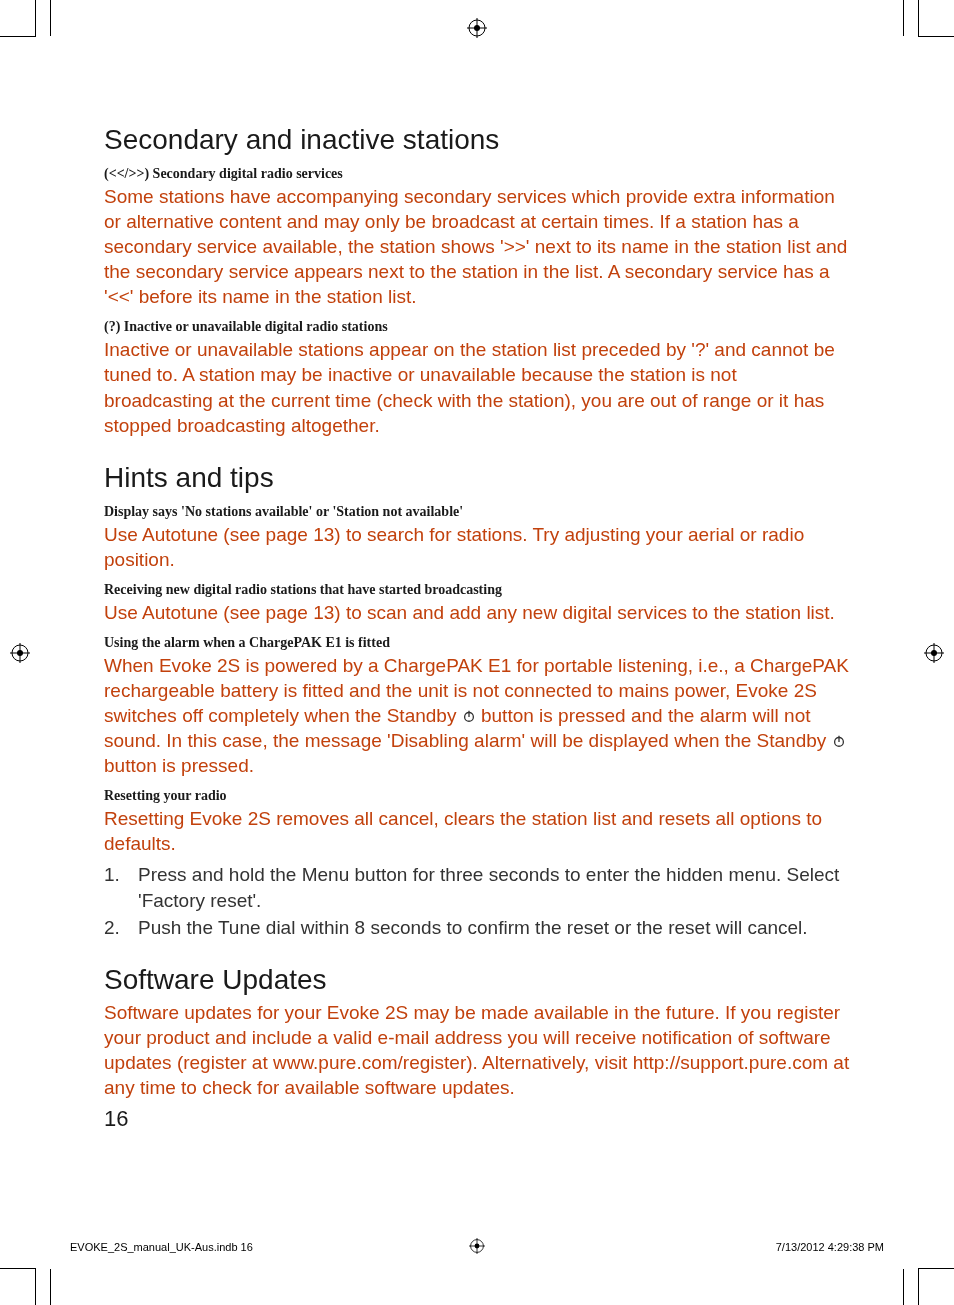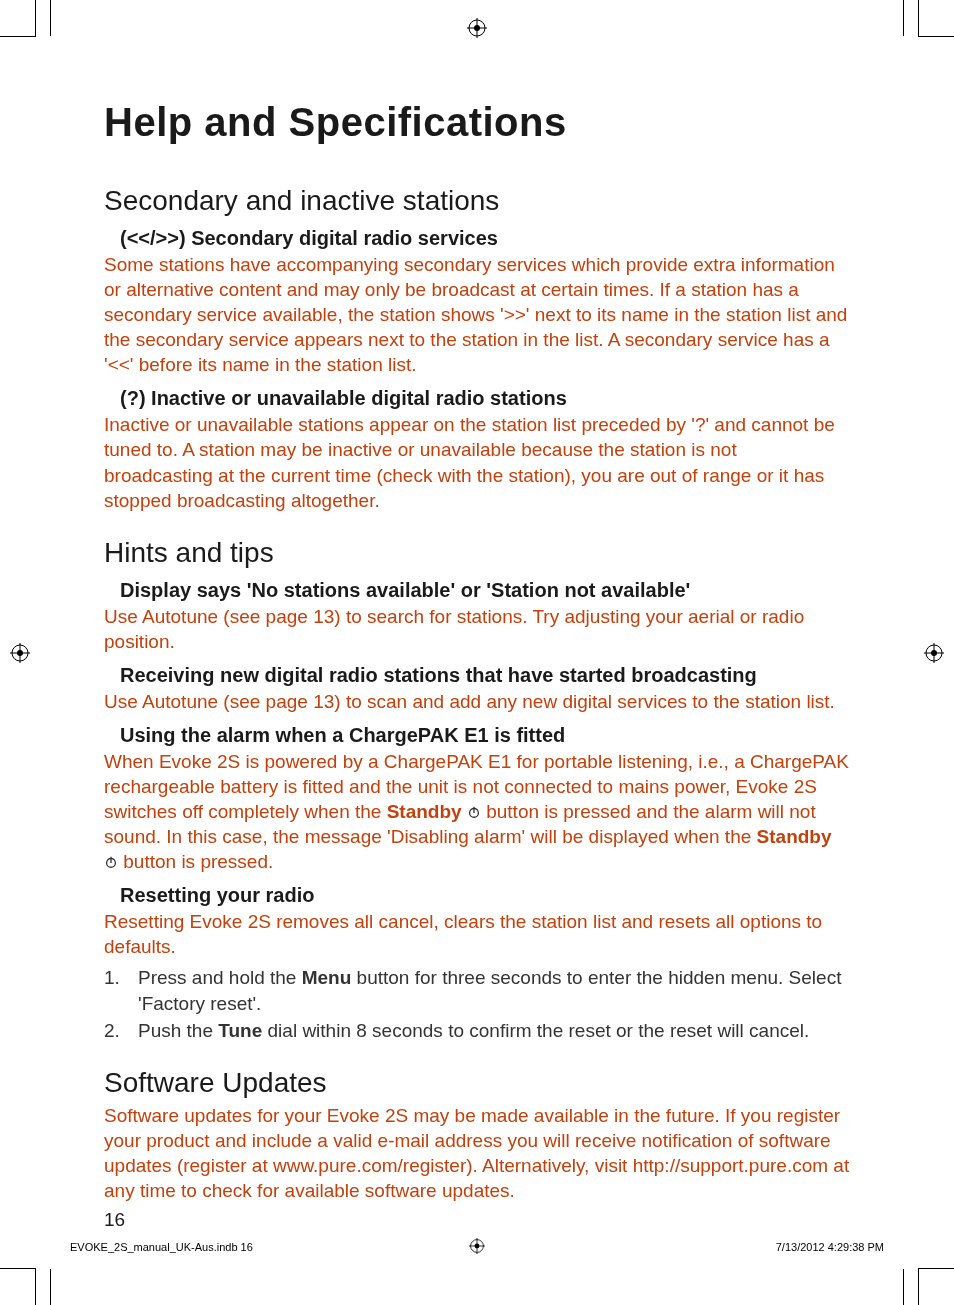--- a/index.html
+++ b/index.html
@@ -37,23 +37,24 @@
     font-weight: 700;
     margin: 0 0 40px 0;
     letter-spacing: 0.5px;
   }
   h2 {
     font-size: 28px;
     font-weight: 400;
     margin: 24px 0 4px 0;
   }
   h3 {
-    font-size: 20px;
+    font-size: 14px;
     font-weight: 700;
-    margin: 10px 0 2px 16px;
+    margin: 10px 0 2px 0;
+    font-family: Liberation Serif, serif;
   }
   p {
     font-size: 19px;
     line-height: 1.32;
     margin: 0 0 6px 0;
     color: #c2410c;
   }
   .ol {
     font-size: 19px;
     line-height: 1.32;
@@ -61,23 +62,23 @@
     margin: 0 0 6px 0;
   }
   .ol .li {
     display: flex;
     margin-bottom: 2px;
   }
   .ol .num {
     width: 34px;
     flex-shrink: 0;
   }
-  .bold { font-weight: 700; }
+  .bold { font-weight: 400; }
   .page-num {
-    font-size: 19px;
+    font-size: 22px;
     margin-top: 4px;
   }
   .footer {
     position: absolute;
     left: 70px;
     bottom: 52px;
     width: 814px;
     display: flex;
     justify-content: space-between;
     font-size: 11px;
@@ -135,21 +136,20 @@
   <svg viewBox="0 0 20 20">
       <circle cx="10" cy="10" r="8" fill="none" stroke="#000" stroke-width="1"></circle>
       <circle cx="10" cy="10" r="3" fill="#000"></circle>
       <line x1="10" y1="0" x2="10" y2="20" stroke="#000" stroke-width="1"></line>
       <line x1="0" y1="10" x2="20" y2="10" stroke="#000" stroke-width="1"></line>
     </svg>
 </div>
 
 <div class="page">
 
-  <h1>Help and Specifications</h1>
 
   <h2>Secondary and inactive stations</h2>
   <h3>(&lt;&lt;/&gt;&gt;) Secondary digital radio services</h3>
   <p>Some stations have accompanying secondary services which provide extra information or alternative content and may only be broadcast at certain times. If a station has a secondary service available, the station shows '&gt;&gt;' next to its name in the station list and the secondary service appears next to the station in the list. A secondary service has a '&lt;&lt;' before its name in the station list.</p>
   <h3>(?) Inactive or unavailable digital radio stations</h3>
   <p>Inactive or unavailable stations appear on the station list preceded by '?' and cannot be tuned to. A station may be inactive or unavailable because the station is not broadcasting at the current time (check with the station), you are out of range or it has stopped broadcasting altogether.</p>
 
   <h2>Hints and tips</h2>
 
   <h3>Display says 'No stations available' or 'Station not available'</h3>

